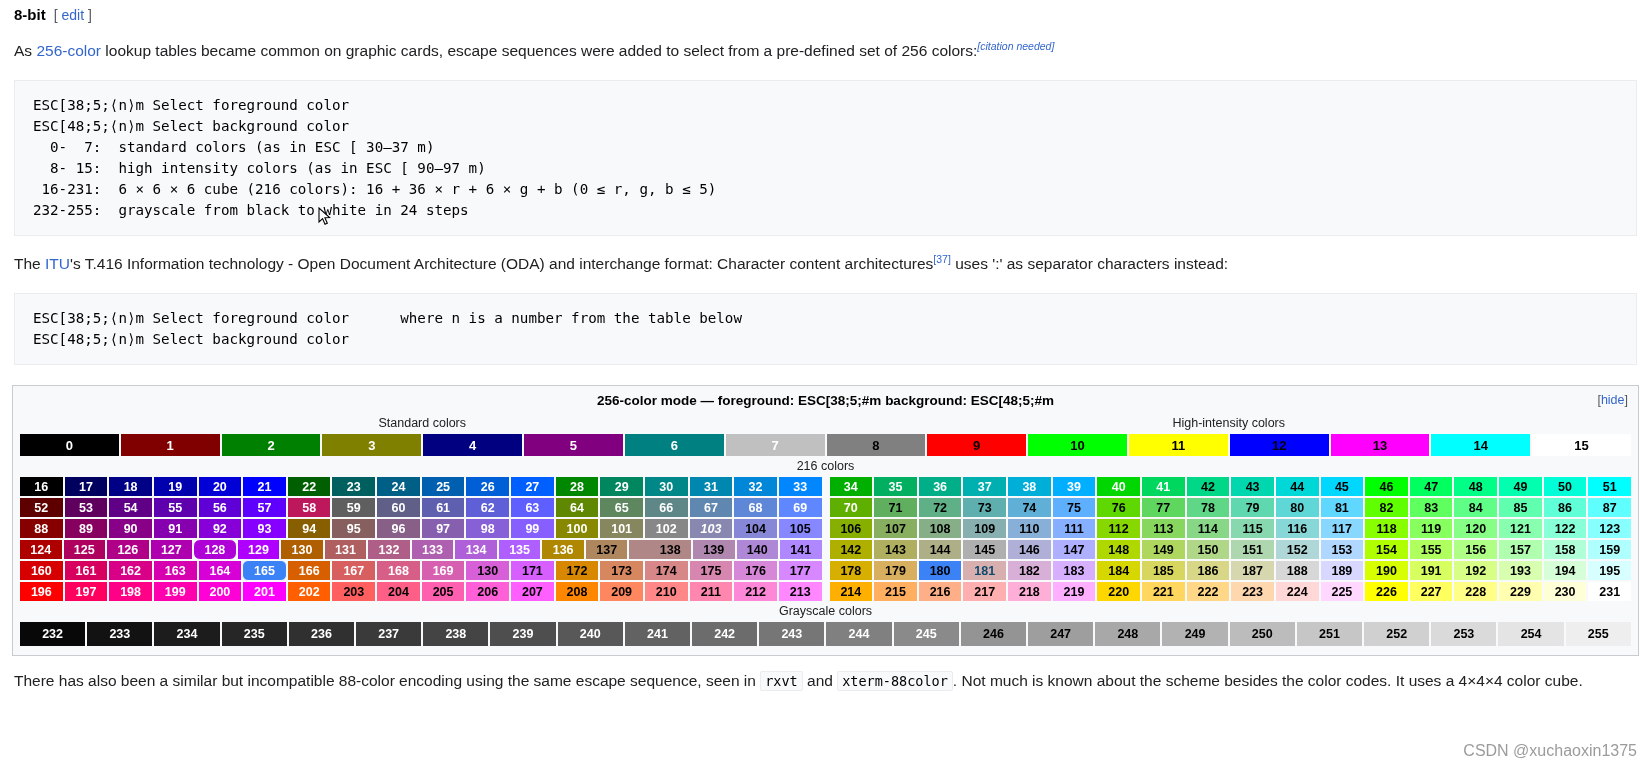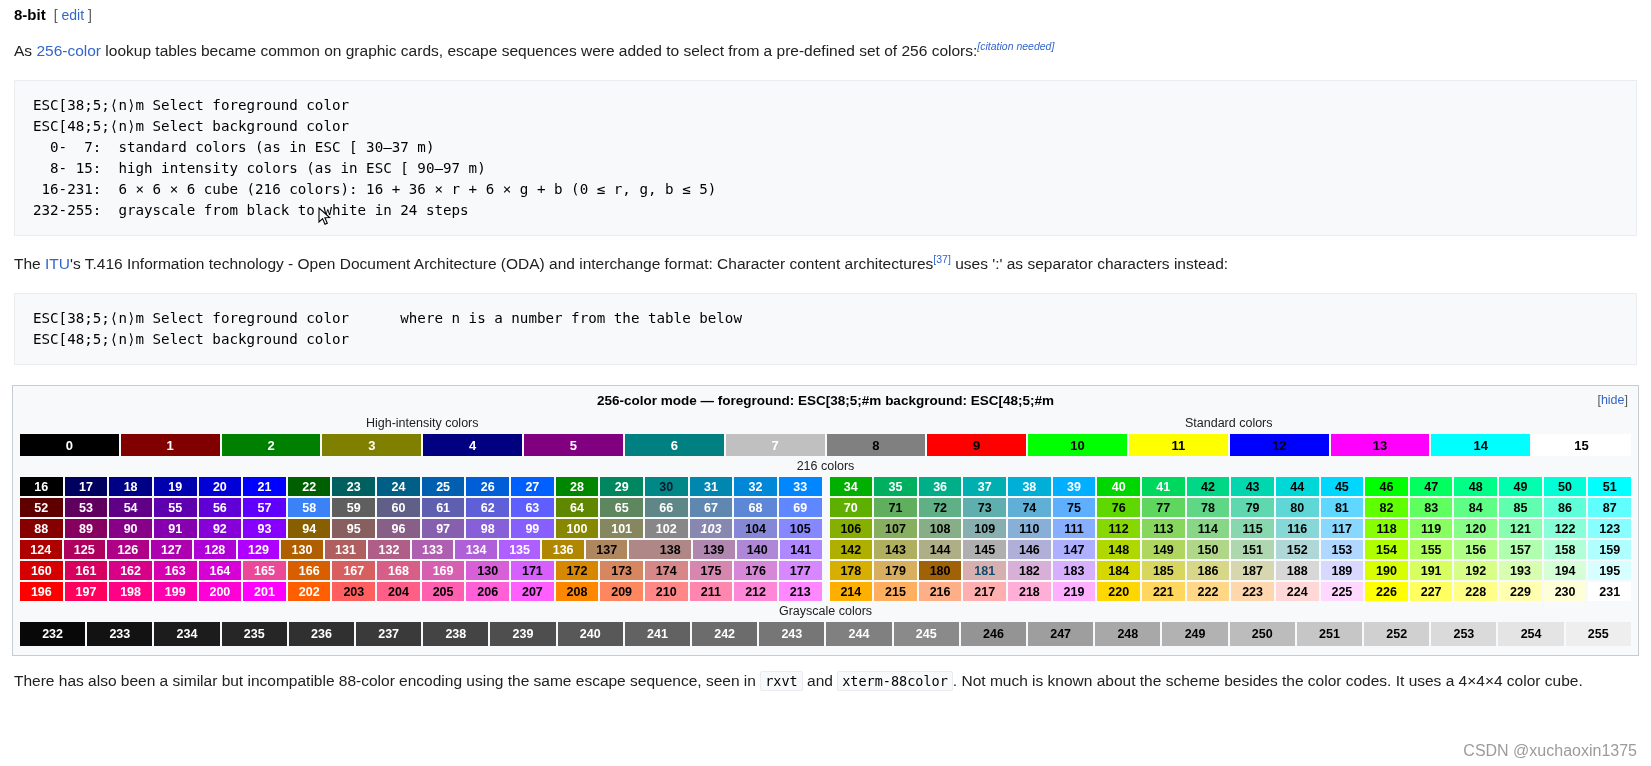--- a/index.html
+++ b/index.html
@@ -156,22 +156,22 @@
 
   <div class="colortable">
     <div class="ct-caption">
       <span>256-color mode — foreground: ESC[38;5;#m   background: ESC[48;5;#m</span>
       <span class="ct-hide"><span>[</span><a href="#">hide</a><span>]</span></span>
     </div>
 
     <div class="ct-body">
 
       <div class="grouplabels">
+        <div class="grouplabel half">Standard colors</div>
         <div class="grouplabel half">High-intensity colors</div>
-        <div class="grouplabel half">Standard colors</div>
       </div>
 
       <div class="swatchrow">
         <div class="half-block" id="std-block">
             <div class="sw tall" style="background: rgb(0, 0, 0); color: rgb(255, 255, 255);">0</div>
             <div class="sw tall" style="background: rgb(128, 0, 0); color: rgb(255, 255, 255);">1</div>
             <div class="sw tall" style="background: rgb(0, 128, 0); color: rgb(255, 255, 255);">2</div>
             <div class="sw tall" style="background: rgb(128, 128, 0); color: rgb(255, 255, 255);">3</div>
             <div class="sw tall" style="background: rgb(0, 0, 128); color: rgb(255, 255, 255);">4</div>
             <div class="sw tall" style="background: rgb(128, 0, 128); color: rgb(255, 255, 255);">5</div>
@@ -204,21 +204,21 @@
               <div class="cube-cell" style="background: rgb(0, 0, 215); color: rgb(255, 255, 255);">20</div>
               <div class="cube-cell" style="background: rgb(0, 0, 255); color: rgb(255, 255, 255);">21</div>
               <div class="cube-cell" style="background: rgb(0, 95, 0); color: rgb(255, 255, 255);">22</div>
               <div class="cube-cell" style="background: rgb(0, 95, 95); color: rgb(255, 255, 255);">23</div>
               <div class="cube-cell" style="background: rgb(0, 95, 135); color: rgb(255, 255, 255);">24</div>
               <div class="cube-cell" style="background: rgb(0, 95, 175); color: rgb(255, 255, 255);">25</div>
               <div class="cube-cell" style="background: rgb(0, 95, 215); color: rgb(255, 255, 255);">26</div>
               <div class="cube-cell" style="background: rgb(0, 95, 255); color: rgb(255, 255, 255);">27</div>
               <div class="cube-cell" style="background: rgb(0, 135, 0); color: rgb(255, 255, 255);">28</div>
               <div class="cube-cell" style="background: rgb(0, 135, 95); color: rgb(255, 255, 255);">29</div>
-              <div class="cube-cell" style="background: rgb(0, 135, 135); color: #0f172a;">30</div>
+              <div class="cube-cell" style="background: rgb(0, 135, 135); color: #ffffff;">30</div>
               <div class="cube-cell" style="background: rgb(0, 135, 175); color: rgb(255, 255, 255);">31</div>
               <div class="cube-cell" style="background: rgb(0, 135, 215); color: rgb(255, 255, 255);">32</div>
               <div class="cube-cell" style="background: rgb(0, 135, 255); color: rgb(255, 255, 255);">33</div>
             </div>
             <div class="cube-half right">
               <div class="cube-cell" style="background: rgb(0, 175, 0); color: rgb(255, 255, 255);">34</div>
               <div class="cube-cell" style="background: rgb(0, 175, 95); color: rgb(255, 255, 255);">35</div>
               <div class="cube-cell" style="background: rgb(0, 175, 135); color: rgb(255, 255, 255);">36</div>
               <div class="cube-cell" style="background: rgb(0, 175, 175); color: rgb(255, 255, 255);">37</div>
               <div class="cube-cell" style="background: rgb(0, 175, 215); color: rgb(255, 255, 255);">38</div>
@@ -238,21 +238,21 @@
             </div>
           </div>
           <div class="cube-row">
             <div class="cube-half left">
               <div class="cube-cell" style="background: rgb(95, 0, 0); color: rgb(255, 255, 255);">52</div>
               <div class="cube-cell" style="background: rgb(95, 0, 95); color: rgb(255, 255, 255);">53</div>
               <div class="cube-cell" style="background: rgb(95, 0, 135); color: rgb(255, 255, 255);">54</div>
               <div class="cube-cell" style="background: rgb(95, 0, 175); color: rgb(255, 255, 255);">55</div>
               <div class="cube-cell" style="background: rgb(95, 0, 215); color: rgb(255, 255, 255);">56</div>
               <div class="cube-cell" style="background: rgb(95, 0, 255); color: rgb(255, 255, 255);">57</div>
-              <div class="cube-cell" style="background: #3b82f6; color: rgb(255, 255, 255);">58</div>
+              <div class="cube-cell" style="background: #be185d; color: rgb(255, 255, 255);">58</div>
               <div class="cube-cell" style="background: rgb(95, 95, 95); color: rgb(255, 255, 255);">59</div>
               <div class="cube-cell" style="background: rgb(95, 95, 135); color: rgb(255, 255, 255);">60</div>
               <div class="cube-cell" style="background: rgb(95, 95, 175); color: rgb(255, 255, 255);">61</div>
               <div class="cube-cell" style="background: rgb(95, 95, 215); color: rgb(255, 255, 255);">62</div>
               <div class="cube-cell" style="background: rgb(95, 95, 255); color: rgb(255, 255, 255);">63</div>
               <div class="cube-cell" style="background: rgb(95, 135, 0); color: rgb(255, 255, 255);">64</div>
               <div class="cube-cell" style="background: rgb(95, 135, 95); color: rgb(255, 255, 255);">65</div>
               <div class="cube-cell" style="background: rgb(95, 135, 135); color: rgb(255, 255, 255);">66</div>
               <div class="cube-cell" style="background: rgb(95, 135, 175); color: rgb(255, 255, 255);">67</div>
               <div class="cube-cell" style="background: rgb(95, 135, 215); color: rgb(255, 255, 255);">68</div>
@@ -320,21 +320,21 @@
               <div class="cube-cell" style="background: rgb(135, 255, 215); color: rgb(0, 0, 0);">122</div>
               <div class="cube-cell" style="background: rgb(135, 255, 255); color: rgb(0, 0, 0);">123</div>
             </div>
           </div>
           <div class="cube-row">
             <div class="cube-half left">
               <div class="cube-cell" style="background: rgb(175, 0, 0); color: rgb(255, 255, 255);">124</div>
               <div class="cube-cell" style="background: rgb(175, 0, 95); color: rgb(255, 255, 255);">125</div>
               <div class="cube-cell" style="background: rgb(175, 0, 135); color: rgb(255, 255, 255);">126</div>
               <div class="cube-cell" style="background: rgb(175, 0, 175); color: rgb(255, 255, 255);">127</div>
-              <div class="cube-cell" style="background: rgb(175, 0, 215); color: rgb(255, 255, 255);">128</div>
+              <div class="cube-cell" style="background: rgb(175, 0, 215); color: rgb(255, 255, 255); border-radius: 7px;">128</div>
               <div class="cube-cell" style="background: rgb(175, 0, 255); color: rgb(255, 255, 255);">129</div>
               <div class="cube-cell" style="background: rgb(175, 95, 0); color: rgb(255, 255, 255);">130</div>
               <div class="cube-cell" style="background: rgb(175, 95, 95); color: rgb(255, 255, 255);">131</div>
               <div class="cube-cell" style="background: rgb(175, 95, 135); color: rgb(255, 255, 255);">132</div>
               <div class="cube-cell" style="background: rgb(175, 95, 175); color: rgb(255, 255, 255);">133</div>
               <div class="cube-cell" style="background: rgb(175, 95, 215); color: rgb(255, 255, 255);">134</div>
               <div class="cube-cell" style="background: rgb(175, 95, 255); color: rgb(255, 255, 255);">135</div>
               <div class="cube-cell" style="background: rgb(175, 135, 0); color: rgb(255, 255, 255);">136</div>
               <div class="cube-cell" style="background: rgb(175, 135, 95); color: rgb(0, 0, 0);">137</div>
               <div class="cube-cell" style="background: rgb(175, 135, 135); color: rgb(0, 0, 0); padding-left: 20px;">138</div>
@@ -363,38 +363,38 @@
               <div class="cube-cell" style="background: rgb(175, 255, 255); color: rgb(0, 0, 0);">159</div>
             </div>
           </div>
           <div class="cube-row">
             <div class="cube-half left">
               <div class="cube-cell" style="background: rgb(215, 0, 0); color: rgb(255, 255, 255);">160</div>
               <div class="cube-cell" style="background: rgb(215, 0, 95); color: rgb(255, 255, 255);">161</div>
               <div class="cube-cell" style="background: rgb(215, 0, 135); color: rgb(255, 255, 255);">162</div>
               <div class="cube-cell" style="background: rgb(215, 0, 175); color: rgb(255, 255, 255);">163</div>
               <div class="cube-cell" style="background: rgb(215, 0, 215); color: rgb(255, 255, 255);">164</div>
-              <div class="cube-cell" style="background: #ec4899; color: rgb(255, 255, 255);">165</div>
+              <div class="cube-cell" style="background: #3b82f6; color: rgb(255, 255, 255); border-radius: 6px;">165</div>
               <div class="cube-cell" style="background: rgb(215, 95, 0); color: rgb(255, 255, 255);">166</div>
               <div class="cube-cell" style="background: rgb(215, 95, 95); color: rgb(255, 255, 255);">167</div>
               <div class="cube-cell" style="background: rgb(215, 95, 135); color: rgb(255, 255, 255);">168</div>
               <div class="cube-cell" style="background: rgb(215, 95, 175); color: rgb(255, 255, 255);">169</div>
               <div class="cube-cell" style="background: rgb(215, 95, 215); color: rgb(0, 0, 0);">130</div>
               <div class="cube-cell" style="background: rgb(215, 95, 255); color: rgb(0, 0, 0);">171</div>
               <div class="cube-cell" style="background: rgb(215, 135, 0); color: rgb(0, 0, 0);">172</div>
               <div class="cube-cell" style="background: rgb(215, 135, 95); color: rgb(0, 0, 0);">173</div>
               <div class="cube-cell" style="background: rgb(215, 135, 135); color: rgb(0, 0, 0);">174</div>
               <div class="cube-cell" style="background: rgb(215, 135, 175); color: rgb(0, 0, 0);">175</div>
               <div class="cube-cell" style="background: rgb(215, 135, 215); color: rgb(0, 0, 0);">176</div>
               <div class="cube-cell" style="background: rgb(215, 135, 255); color: rgb(0, 0, 0);">177</div>
             </div>
             <div class="cube-half right">
               <div class="cube-cell" style="background: rgb(215, 175, 0); color: rgb(0, 0, 0);">178</div>
               <div class="cube-cell" style="background: rgb(215, 175, 95); color: rgb(0, 0, 0);">179</div>
-              <div class="cube-cell" style="background: #a16207; color: rgb(0, 0, 0);">180</div>
+              <div class="cube-cell" style="background: #3b82f6; color: rgb(0, 0, 0);">180</div>
               <div class="cube-cell" style="background: rgb(215, 175, 175); color: #0c4a6e;">181</div>
               <div class="cube-cell" style="background: rgb(215, 175, 215); color: rgb(0, 0, 0);">182</div>
               <div class="cube-cell" style="background: rgb(215, 175, 255); color: rgb(0, 0, 0);">183</div>
               <div class="cube-cell" style="background: rgb(215, 215, 0); color: rgb(0, 0, 0);">184</div>
               <div class="cube-cell" style="background: rgb(215, 215, 95); color: rgb(0, 0, 0);">185</div>
               <div class="cube-cell" style="background: rgb(215, 215, 135); color: rgb(0, 0, 0);">186</div>
               <div class="cube-cell" style="background: rgb(215, 215, 175); color: rgb(0, 0, 0);">187</div>
               <div class="cube-cell" style="background: rgb(215, 215, 215); color: rgb(0, 0, 0);">188</div>
               <div class="cube-cell" style="background: rgb(215, 215, 255); color: rgb(0, 0, 0);">189</div>
               <div class="cube-cell" style="background: rgb(215, 255, 0); color: rgb(0, 0, 0);">190</div>

